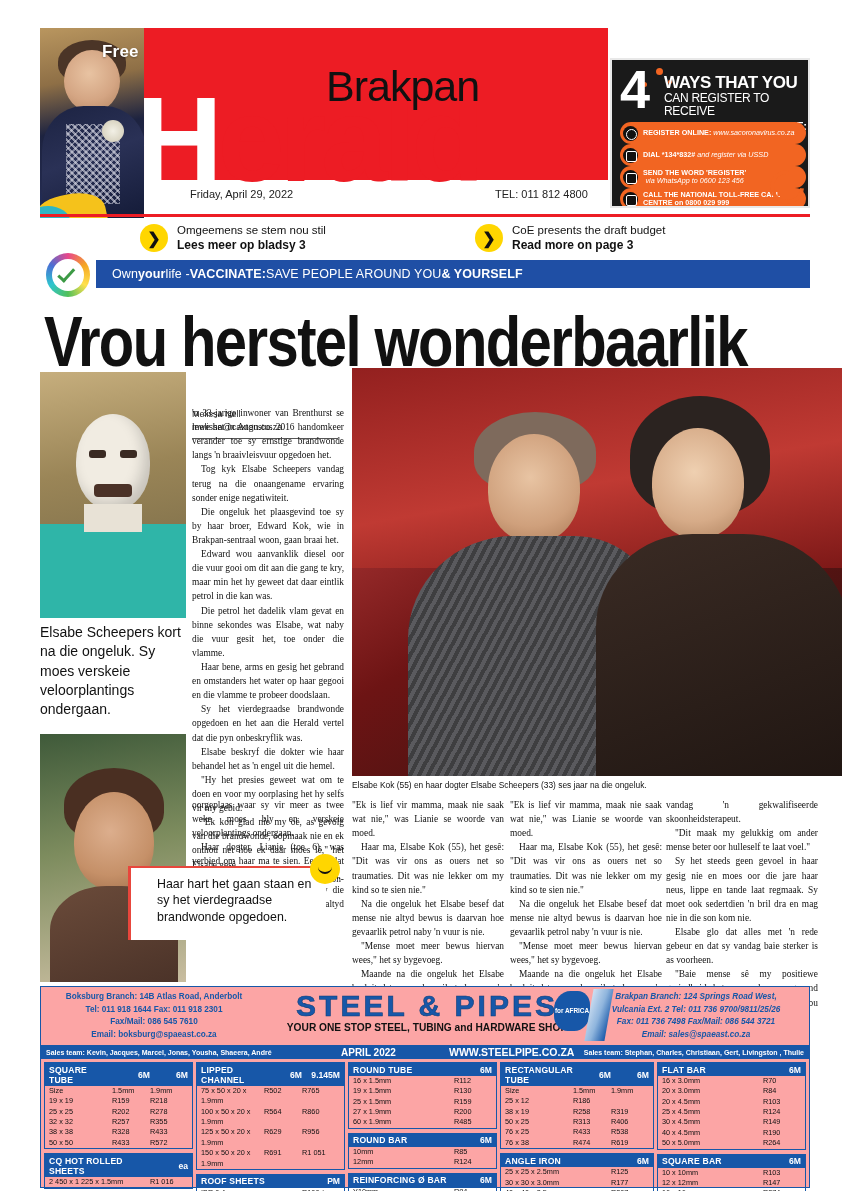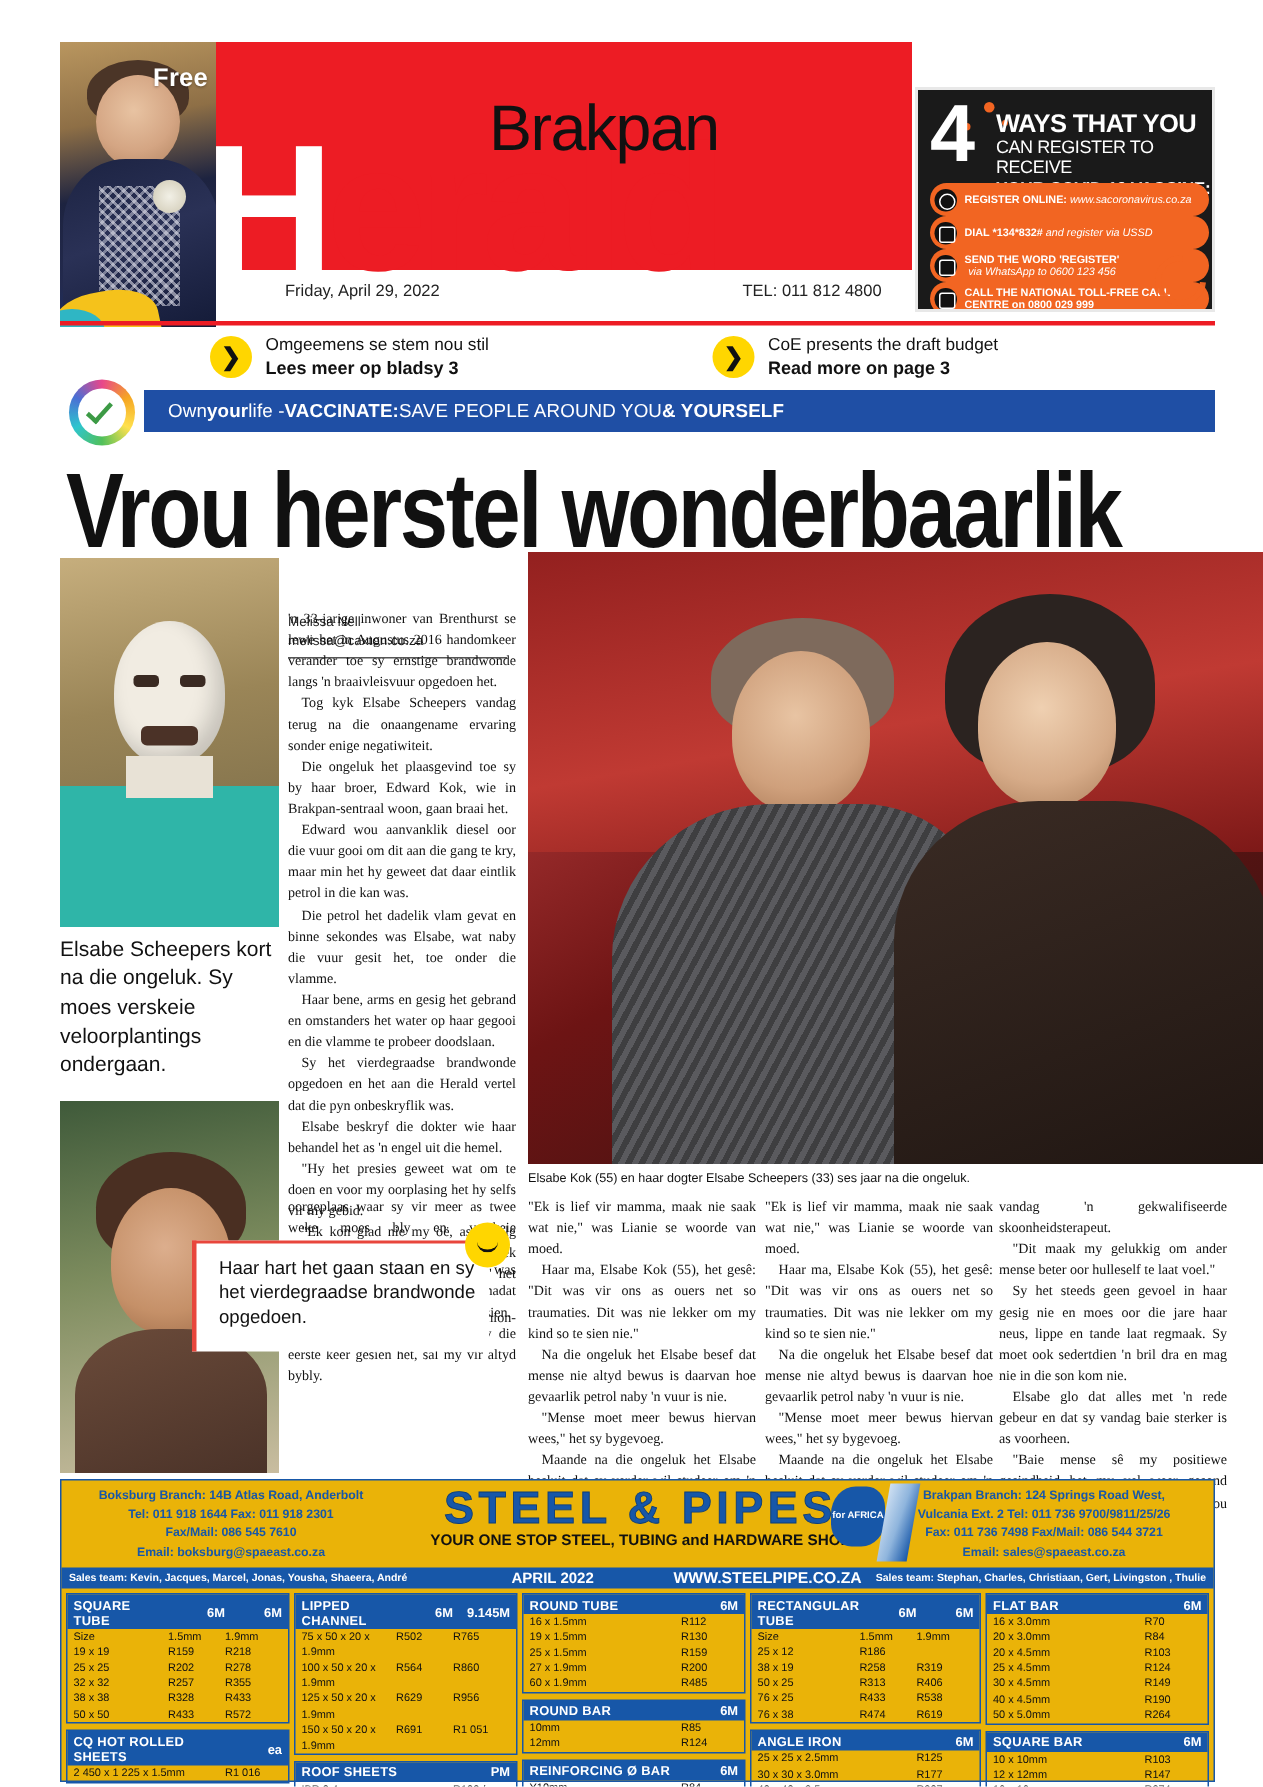--- a/index.html
+++ b/index.html
@@ -258,38 +258,38 @@
     font-family:"Liberation Serif", serif; font-size:9.4px; line-height:1.5; color:#111;
     text-align:justify;
   }
   #col2 { left:152px; }
   #col3 { left:312px; }
   #col4 { left:470px; }
   #col5 { left:626px; }
 
   
   .pull {
-    position:absolute; left:128px; top:799px; width:198px; height:74px; z-index:8;
+    position:absolute; left:128px; top:838px; width:198px; height:74px; z-index:8;
     background:#fff; border-left:3px solid #e8463c; border-top:2px solid #e8463c;
-    padding:8px 6px 6px 15px;
+    padding:8px 6px 6px 26px;
   }
   .pull-txt { font-size:12.4px; color:#111; line-height:1.32; }
   .pull-smile {
     position:absolute; right:-14px; top:-14px; width:30px; height:30px; border-radius:50%;
     background:#ffd600; display:flex; align-items:center; justify-content:center;
   }
   .pull-smile::after{
     content:""; width:14px; height:7px; border-bottom:2.4px solid #111;
     border-radius:0 0 14px 14px;
   }
 
   
   .ad {
     position:absolute; left:40px; top:958px; width:770px; height:202px;
-    border:1px solid #1757a8; background:#eab308;
+    border:1px solid #1757a8; background:#fca5a5;
   }
   .ad-top { position:relative; height:58px; border-bottom:0; }
   .ad-branch {
     position:absolute; top:4px; font-size:8.2px; color:#1757a8; font-weight:bold;
     line-height:1.55; text-align:center; width:218px;
   }
   .ad-branch.left { left:4px; }
   .ad-branch.right { right:4px; }
   .ad-logo {
     position:absolute; left:236px; top:2px; width:300px; text-align:center;
@@ -517,21 +517,21 @@
       <div class="ad-branch left" style="white-space:pre-line;">Boksburg Branch: 14B Atlas Road, Anderbolt
 Tel: 011 918 1644 Fax: 011 918 2301
 Fax/Mail: 086 545 7610
 Email: boksburg@spaeast.co.za</div>
       <div class="ad-logo">
         <div class="ad-logo-main">STEEL &amp; PIPES</div>
         <div class="ad-logo-sub">YOUR ONE STOP STEEL, TUBING and HARDWARE SHOP</div>
       </div>
       <div class="ad-africa">for AFRICA</div>
       <div class="ad-pipe"></div>
-      <div class="ad-branch right" style="white-space:pre-line;">Brakpan Branch: 124 Springs Road West,
+      <div class="ad-branch right" style="white-space:pre-line;font-style:italic;">Brakpan Branch: 124 Springs Road West,
 Vulcania Ext. 2 Tel: 011 736 9700/9811/25/26
 Fax: 011 736 7498 Fax/Mail: 086 544 3721
 Email: sales@spaeast.co.za</div>
     </div>
 
     <div class="ad-strip">
       <span class="s-left">Sales team: Kevin, Jacques, Marcel, Jonas, Yousha, Shaeera, André</span>
       <span class="s-mid1">APRIL 2022</span>
       <span class="s-mid2">WWW.STEELPIPE.CO.ZA</span>
       <span class="s-right">Sales team: Stephan, Charles, Christiaan, Gert, Livingston , Thulie</span>

